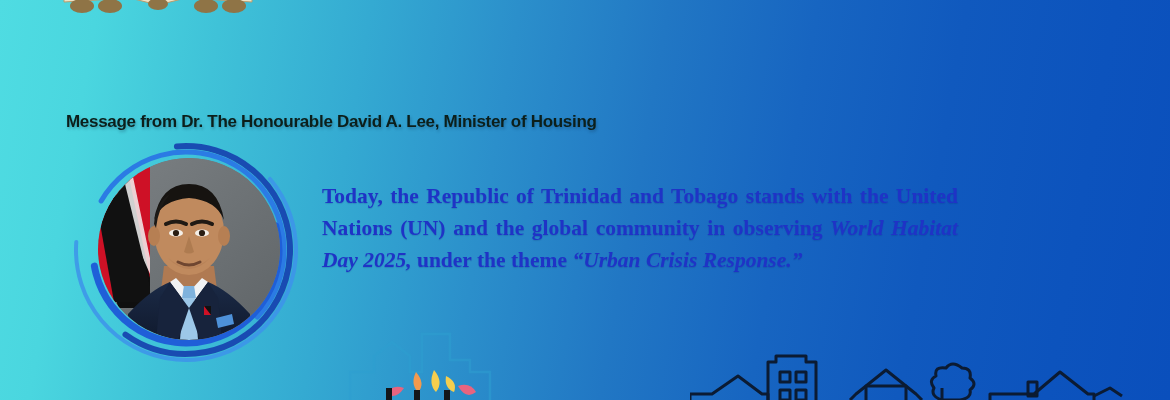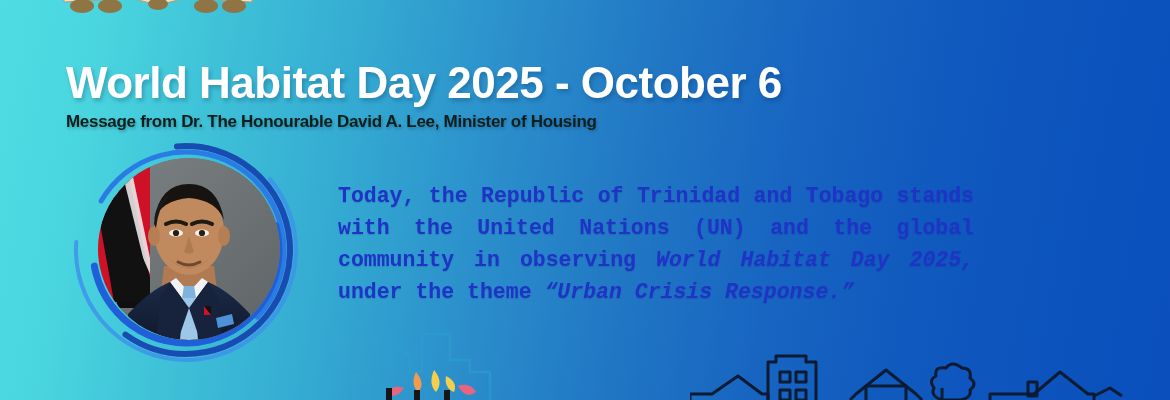--- a/index.html
+++ b/index.html
@@ -86,28 +86,27 @@
     background: #6f7478;
   }
   .portrait-photo svg { display: block; width: 182px; height: 182px; }
 
   
   .message {
     position: absolute;
     left: 322px;
     top: 158px;
     width: 636px;
-    font-family: Liberation Mono, monospace;
+    font-family: Liberation Serif, serif;
     font-size: 21.5px;
     font-weight: 700;
     line-height: 32px;
     color: #1F33C6;
     text-align: justify;
     text-shadow: 0 1px 1px rgba(0,30,90,0.16);
-    margin-left: 16px;
   }
   .message .em { font-style: italic; }
 
   
   .habitat-art {
     position: absolute;
     left: 330px;
     bottom: 0;
     width: 300px;
     height: 72px;
@@ -158,21 +157,20 @@
       <g fill="#8F7446">
         <ellipse cx="24" cy="58" rx="12" ry="7"></ellipse>
         <ellipse cx="52" cy="58" rx="12" ry="7"></ellipse>
         <ellipse cx="148" cy="58" rx="12" ry="7"></ellipse>
         <ellipse cx="176" cy="58" rx="12" ry="7"></ellipse>
         <ellipse cx="100" cy="56" rx="10" ry="6"></ellipse>
       </g>
     </svg>
   </div>
 
-  <h1 class="headline">World Habitat Day 2025 - October 6</h1>
 
   <h2 class="subhead">Message from Dr. The Honourable David A. Lee, Minister of Housing</h2>
 
   <div class="portrait-wrap">
     <div class="portrait-ring">
       <svg viewBox="0 0 228 228" xmlns="http://www.w3.org/2000/svg">
         <g fill="none" stroke-linecap="round">
           <circle cx="114" cy="114" r="110" stroke="#3D93EA" stroke-width="4" stroke-dasharray="430 260" transform="rotate(-40 114 114)" opacity="0.85"></circle>
           <circle cx="114" cy="114" r="104" stroke="#1746B0" stroke-width="6" stroke-dasharray="400 260" transform="rotate(-95 114 114)" opacity="0.95"></circle>
           <circle cx="114" cy="114" r="98" stroke="#2B7BE4" stroke-width="5" stroke-dasharray="330 320" transform="rotate(-150 114 114)"></circle>

